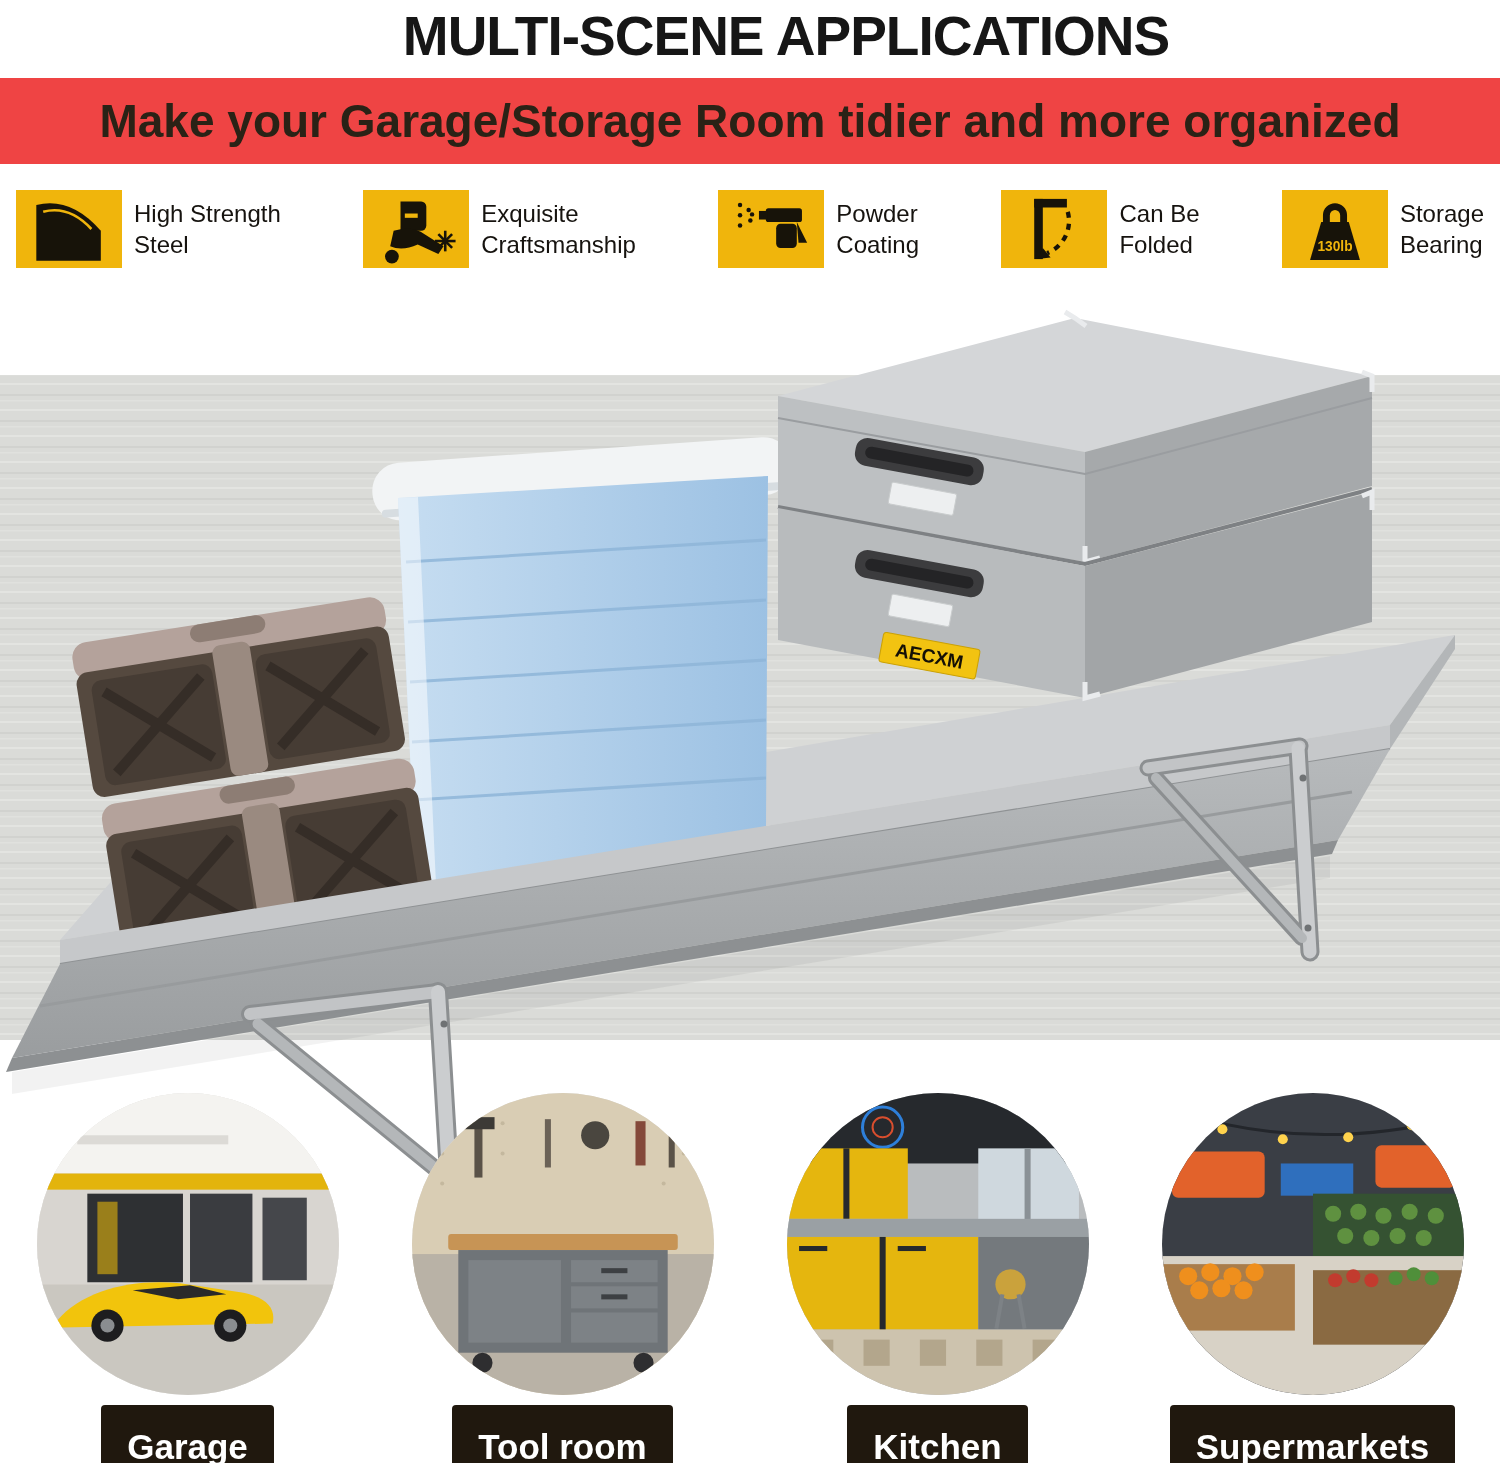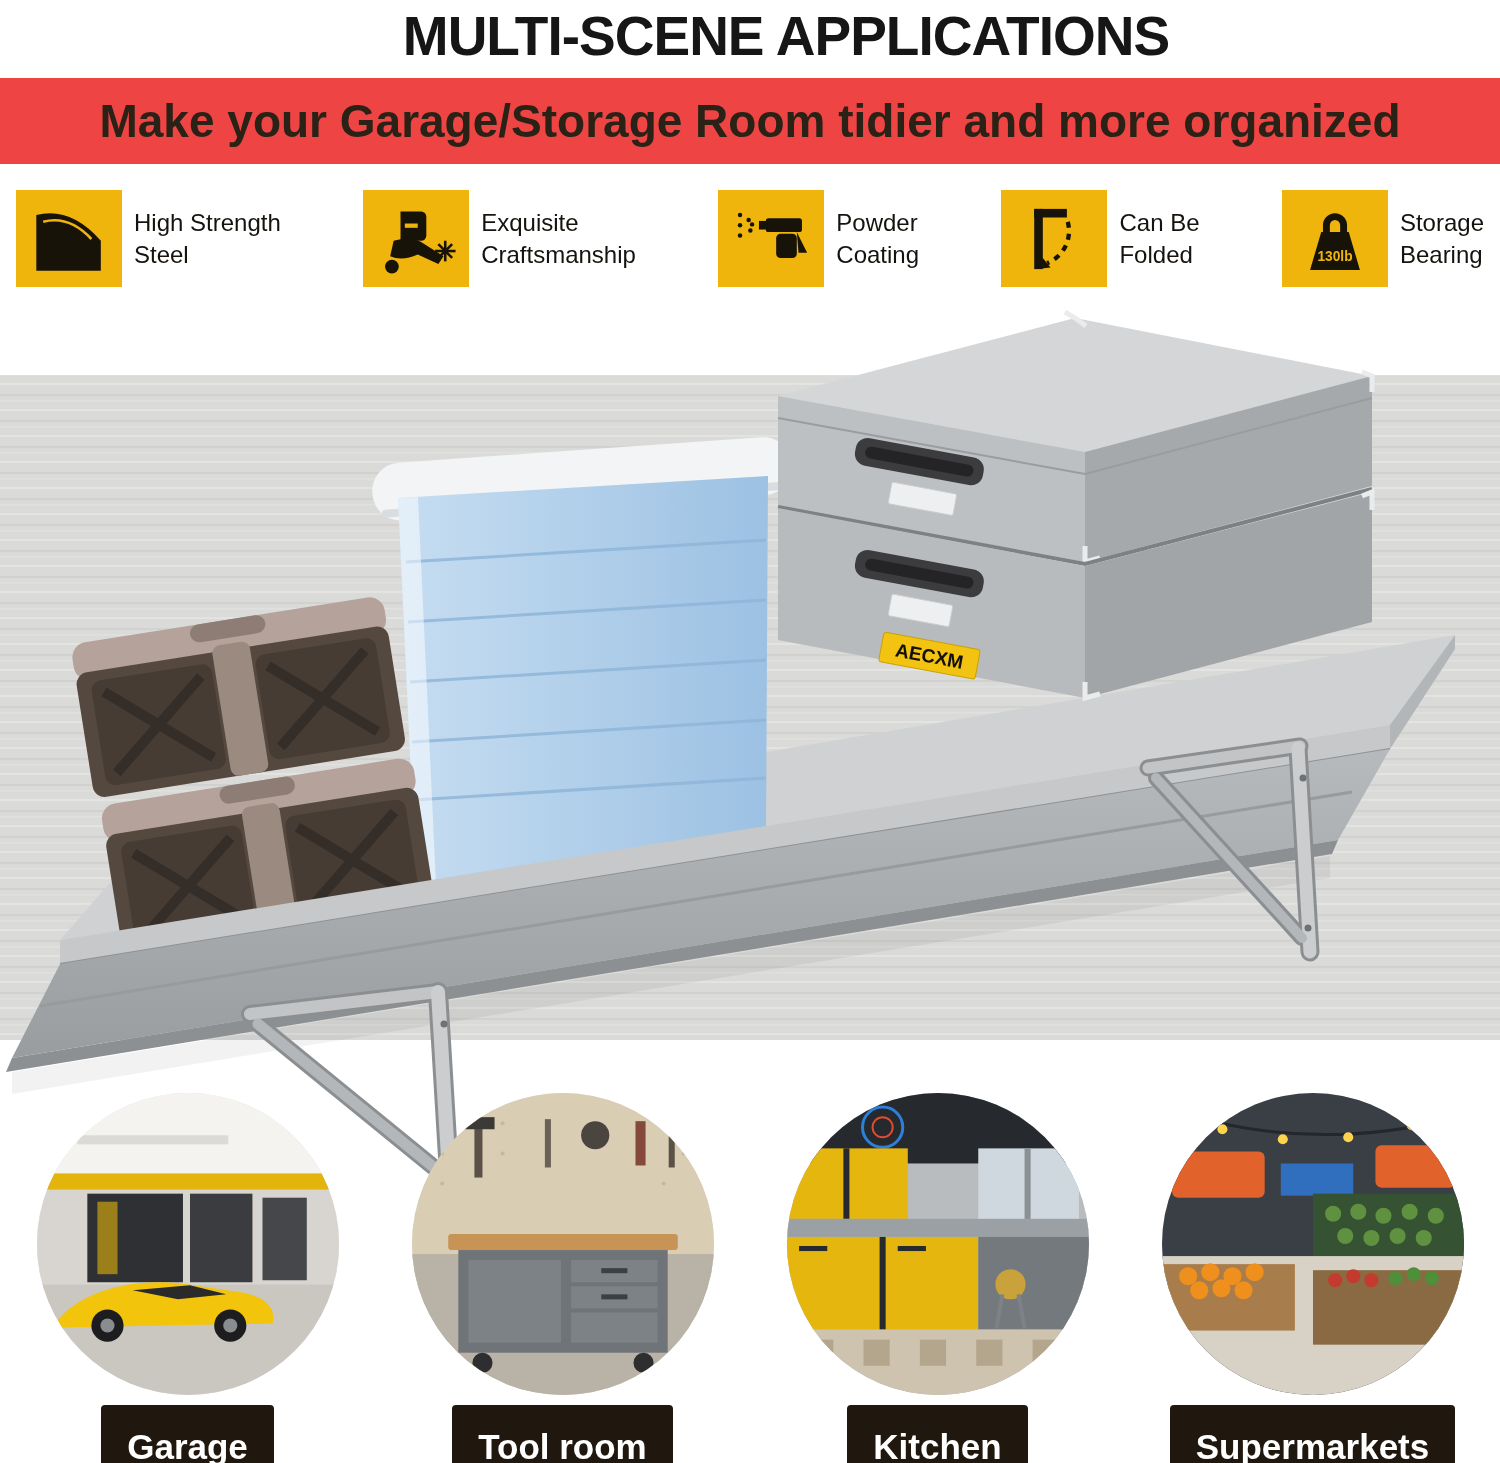--- a/index.html
+++ b/index.html
@@ -15,21 +15,21 @@
     position:absolute;top:78px;left:0;width:1500px;height:86px;
     background:#ef4444;display:flex;align-items:center;justify-content:center;
     font-size:46px;font-weight:bold;color:#2a2216;
   }
   .features{
     position:absolute;top:190px;left:16px;width:1468px;
     display:flex;justify-content:space-between;
   }
   .feature{display:flex;align-items:center;}
   .iconbox{
-    width:106px;height:97px;background:#F0B50C;flex:0 0 auto;
+    width:106px;height:78px;background:#F0B50C;flex:0 0 auto;
     display:flex;align-items:center;justify-content:center;
   }
   .ftext{margin-left:12px;font-size:24px;line-height:1.3;color:#16130f;}
   .product-svg{position:absolute;top:300px;left:0;}
   .scenes{
     position:absolute;top:1093px;left:0;width:1500px;
     display:flex;
   }
   .scene{width:375px;display:flex;flex-direction:column;align-items:center;}
   .scene-circle{

